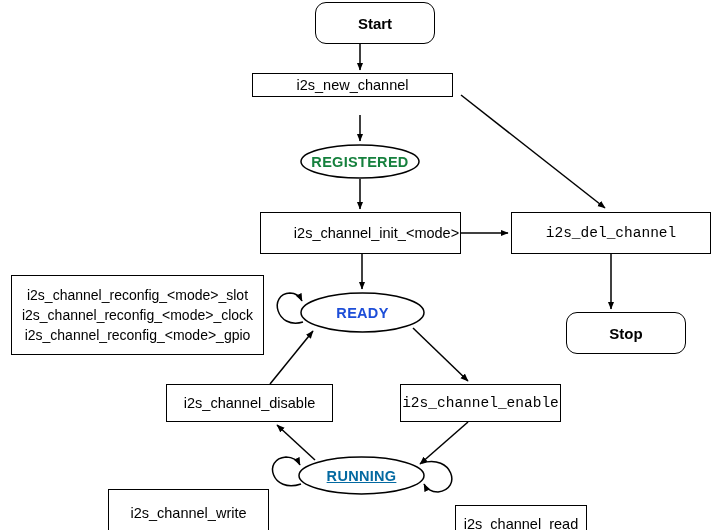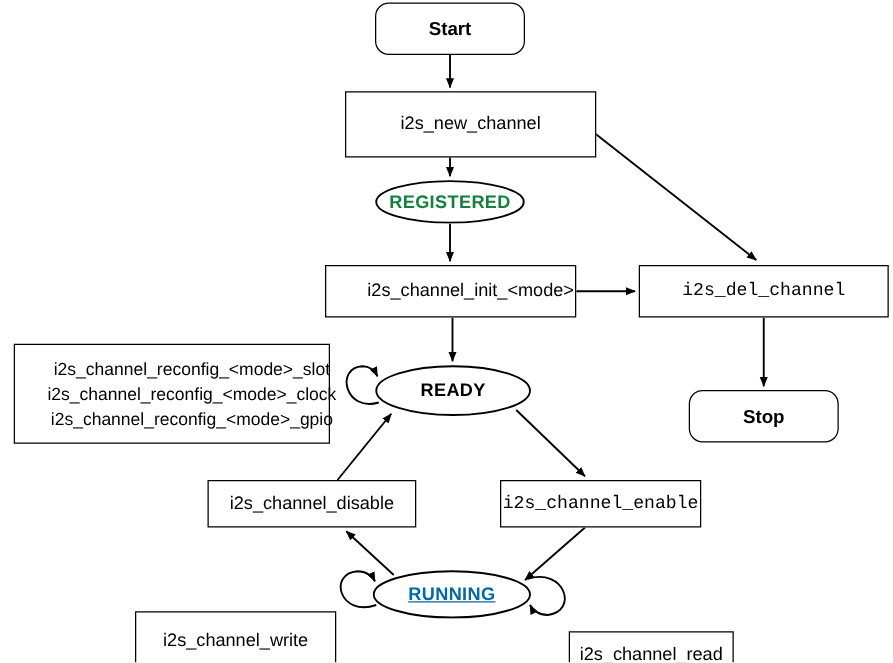--- a/index.html
+++ b/index.html
@@ -36,27 +36,28 @@
   .box {
     border: 1.6px solid #000000;
     font-size: 14.5px;
     line-height: 1.28;
   }
   .terminal {
     border: 1.6px solid #000000;
     border-radius: 11px;
     font-size: 15px;
     font-weight: bold;
+    margin-left: 15px;
   }
   .multiline {
     flex-direction: column;
     font-size: 14px;
     line-height: 1.45;
   }
-  .multiline span { display: block; white-space: nowrap; padding-left: 32px; }
+  .multiline span { display: block; white-space: nowrap; }
   .state-label {
     position: absolute;
     display: flex;
     align-items: center;
     justify-content: center;
     font-size: 14.5px;
     font-weight: bold;
     letter-spacing: 0.3px;
     pointer-events: none;
   }
@@ -99,21 +100,21 @@
 
     <path d="M 301 484 C 272 494, 262 459, 286 457 C 293 457, 298 461, 300 465" fill="none" stroke="#000000" stroke-width="1.5" marker-end="url(#arrowhead)"></path>
 
     <path d="M 422 463 C 452 454, 463 489, 438 492 C 431 492, 426 488, 424 484" fill="none" stroke="#000000" stroke-width="1.5" marker-end="url(#arrowhead)"></path>
   </svg>
 
   <div class="node terminal" style="left:300px; top:2px; width:120px; height:42px;">
     <span>Start</span>
   </div>
 
-  <div class="node box" style="left:276px; top:73px; width:201px; height:53px;">
+  <div class="node box" style="left:252px; top:73px; width:201px; height:24px;">
     <span>i2s_new_channel</span>
   </div>
 
   <svg style="position:absolute; left:300px; top:144px; width:120px; height:35px;" viewBox="0 0 120 35" xmlns="http://www.w3.org/2000/svg">
     <ellipse cx="60" cy="17.5" rx="59" ry="16.6" fill="#ffffff" stroke="#000000" stroke-width="1.5"></ellipse>
   </svg>
   <div class="state-label" style="left:300px; top:144px; width:120px; height:35px; color:#15803d;">
     <span>REGISTERED</span>
   </div>
 
@@ -125,21 +126,21 @@
     <span>i2s_del_channel</span>
   </div>
 
   <div class="node terminal" style="left:551px; top:312px; width:120px; height:42px;">
     <span>Stop</span>
   </div>
 
   <svg style="position:absolute; left:300px; top:292px; width:125px; height:41px;" viewBox="0 0 125 41" xmlns="http://www.w3.org/2000/svg">
     <ellipse cx="62.5" cy="20.5" rx="61.5" ry="19.5" fill="#ffffff" stroke="#000000" stroke-width="1.5"></ellipse>
   </svg>
-  <div class="state-label" style="left:300px; top:292px; width:125px; height:41px; color:#000000;">
+  <div class="state-label" style="left:300px; top:292px; width:125px; height:41px; color:#1d4ed8;">
     <span>READY</span>
   </div>
 
   <div class="node box multiline" style="left:11px; top:275px; width:253px; height:80px;">
     <span>i2s_channel_reconfig_&lt;mode&gt;_slot</span>
     <span>i2s_channel_reconfig_&lt;mode&gt;_clock</span>
     <span>i2s_channel_reconfig_&lt;mode&gt;_gpio</span>
   </div>
 
   <div class="node box" style="left:166px; top:384px; width:167px; height:38px;">

